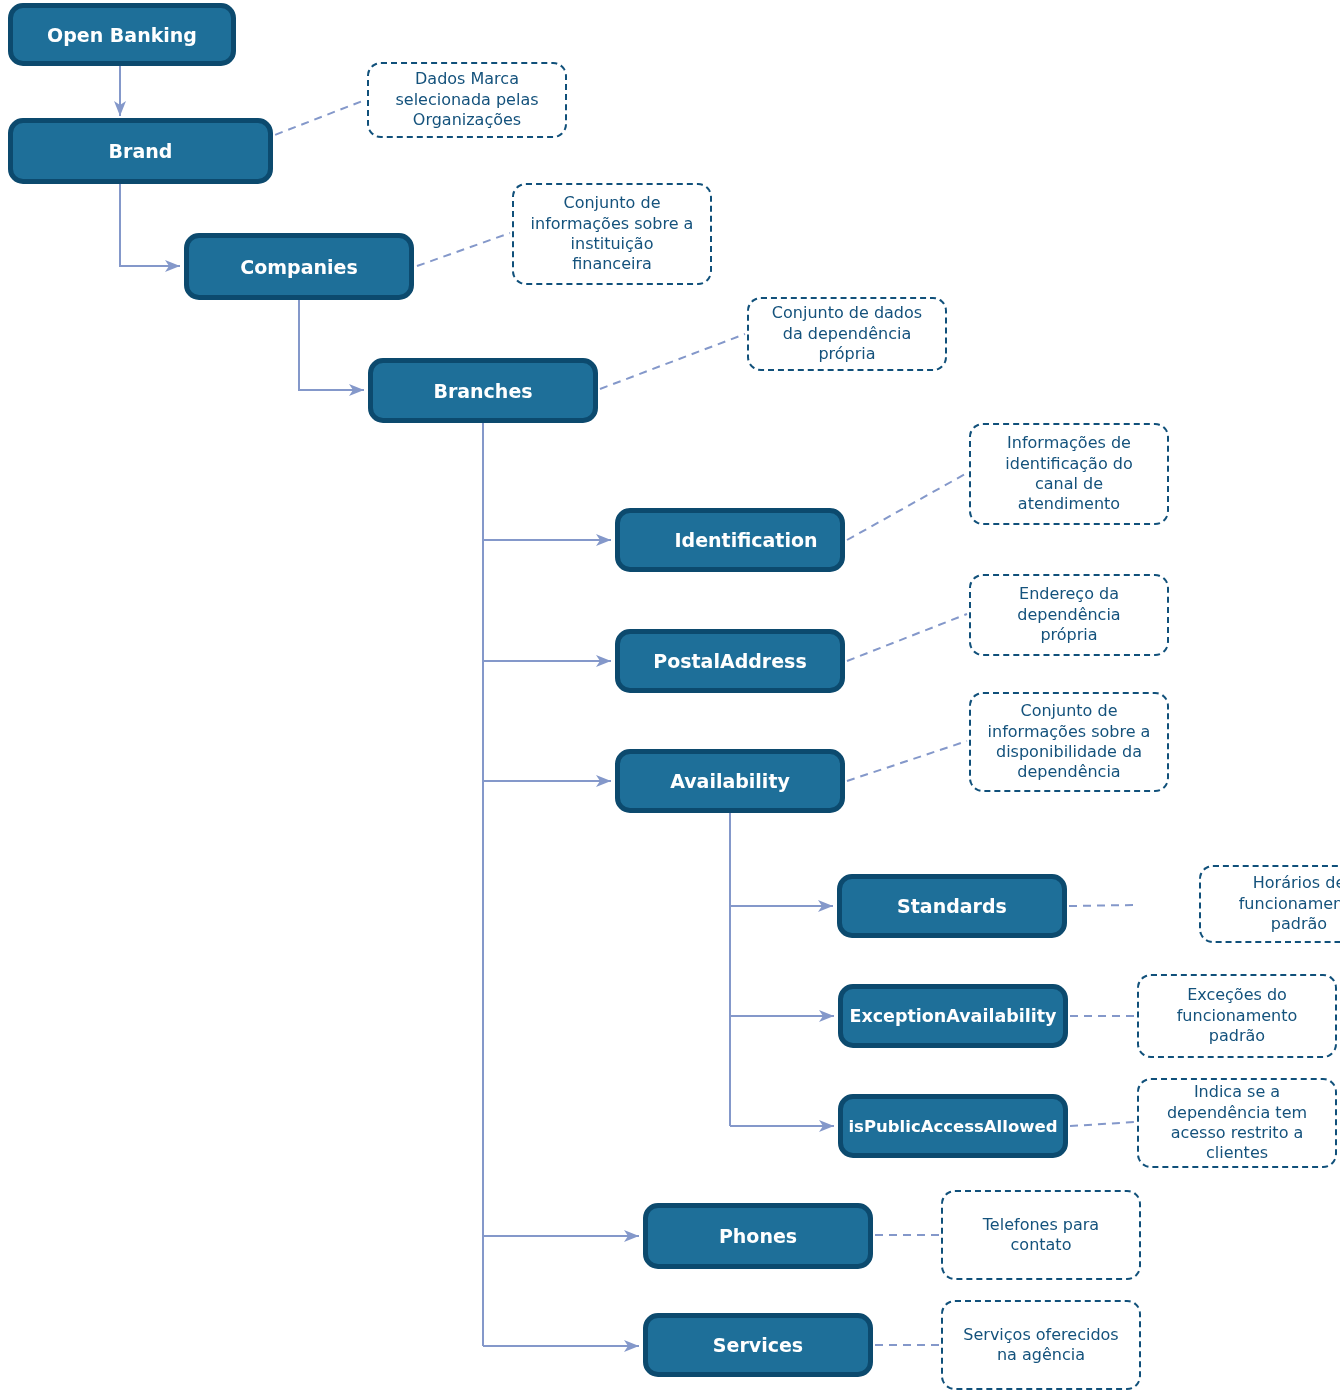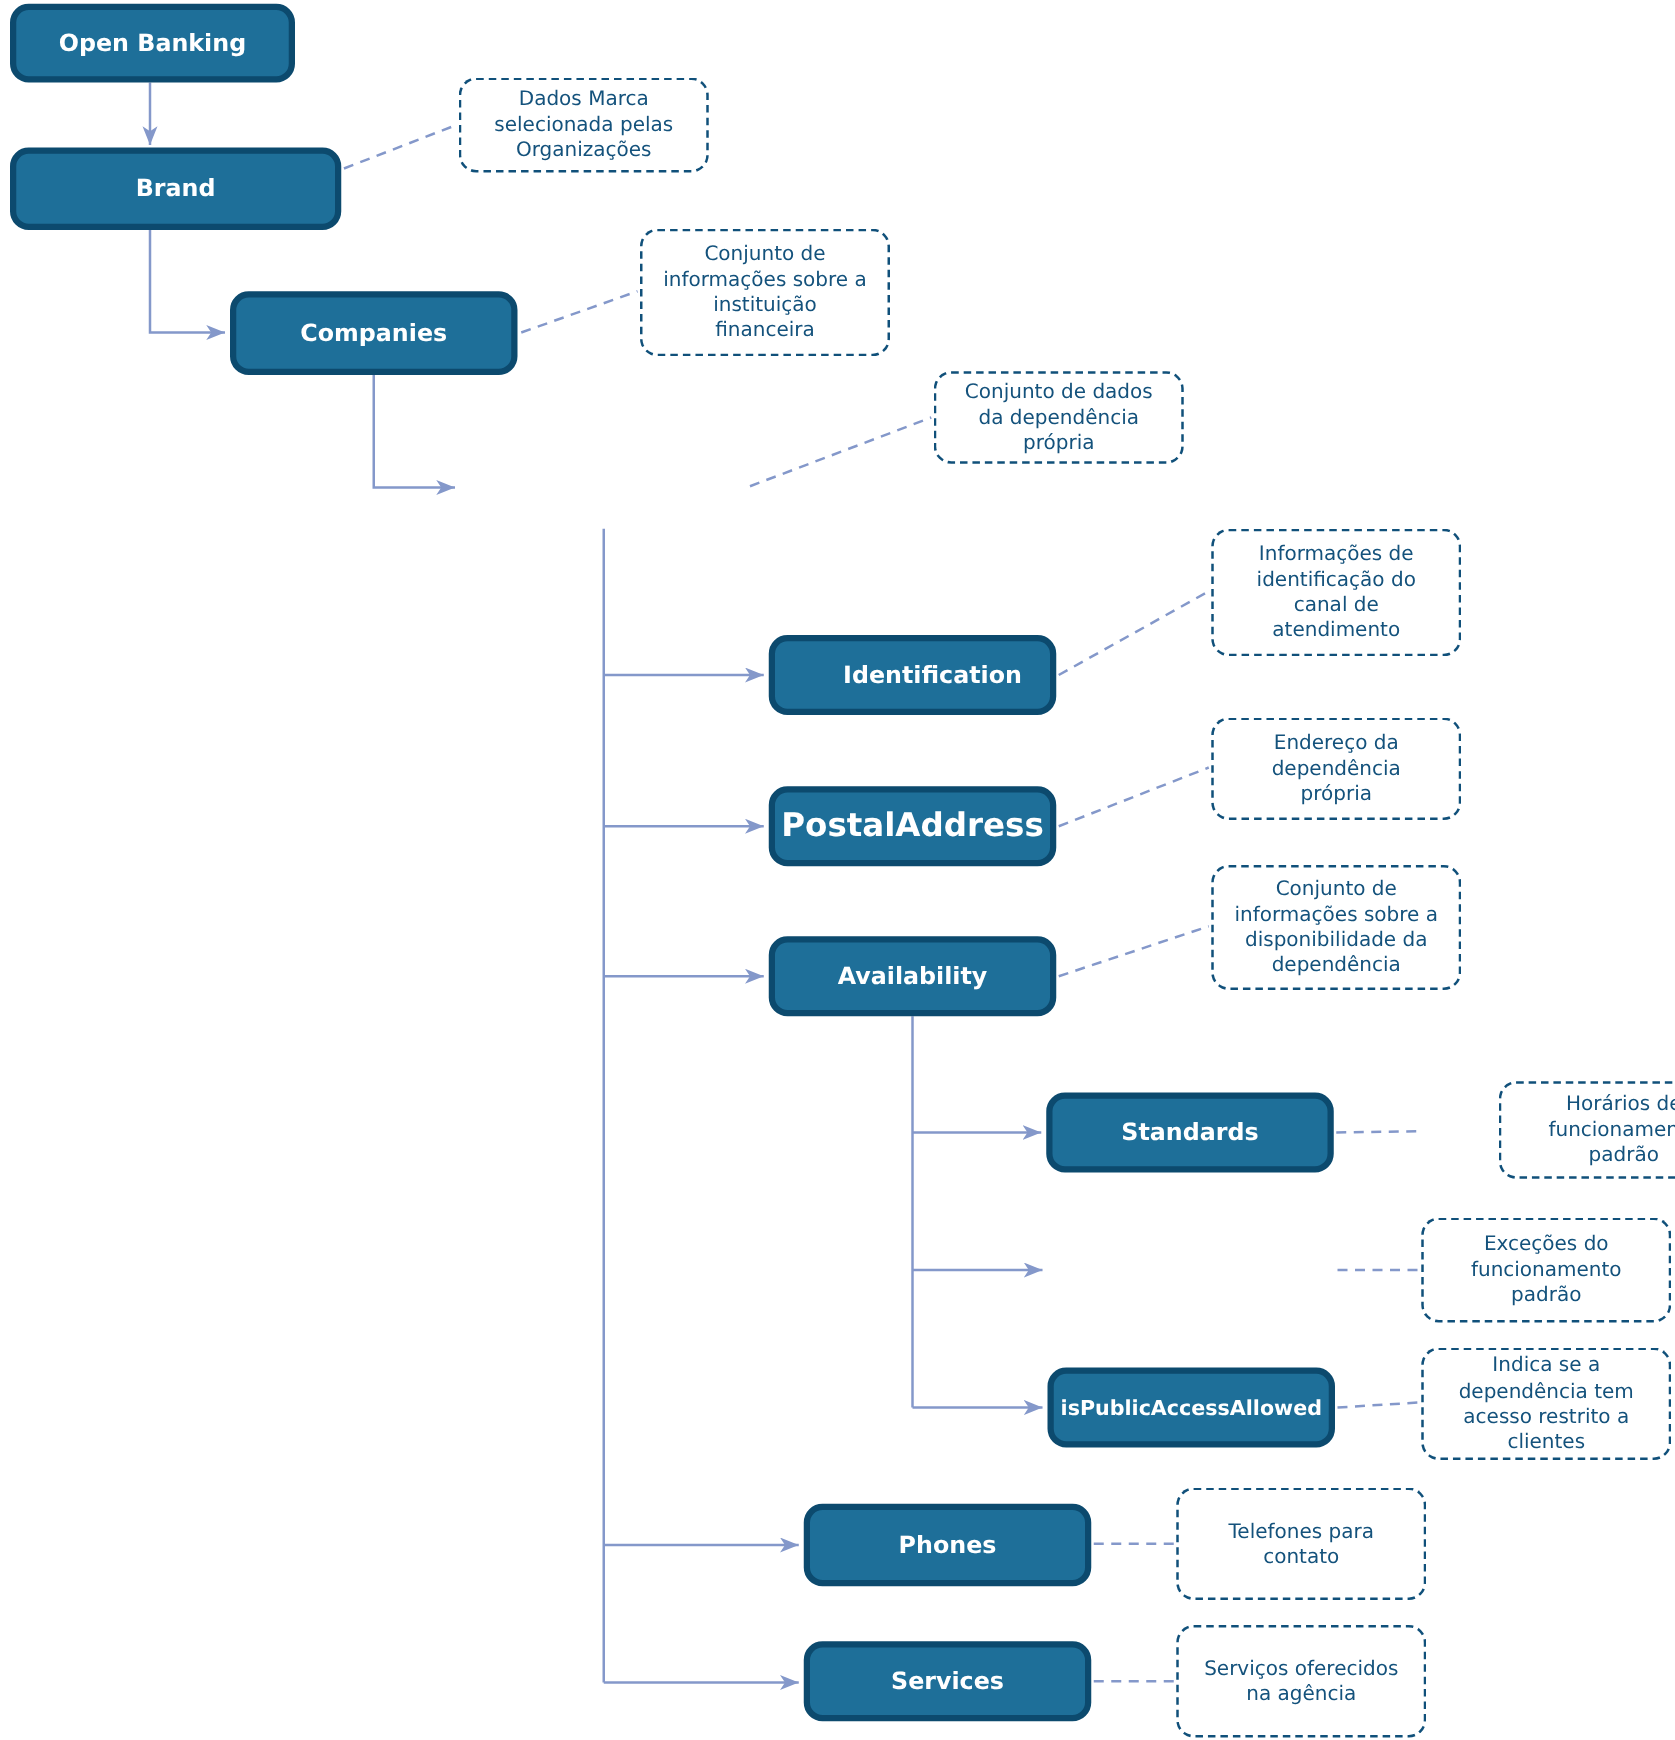--- a/index.html
+++ b/index.html
@@ -72,31 +72,37 @@
 
   <div class="node" style="left:8px;top:3px;width:228px;height:63px">
       <span style="font-size: 19px;">Open Banking</span>
     </div>
   <div class="node" style="left:8px;top:118px;width:265px;height:66px">
       <span style="font-size: 19px;">Brand</span>
     </div>
   <div class="node" style="left:184px;top:233px;height:67px">
       <span style="font-size: 19px;">Companies</span>
     </div>
+  <div class="node" style="left:368px;top:358px;height:65px">
+      <span style="font-size: 19px;">Branches</span>
+    </div>
   <div class="node" style="left:615px;top:508px">
       <span style="font-size: 19px; margin-left: 32px;">Identification</span>
     </div>
   <div class="node" style="left:615px;top:629px">
-      <span style="font-size: 26px;">PostalAddress</span>
+      <span style="font-size: 19px;">PostalAddress</span>
     </div>
   <div class="node" style="left:615px;top:749px">
       <span style="font-size: 19px;">Availability</span>
     </div>
   <div class="node" style="left:837px;top:874px">
       <span style="font-size: 19px;">Standards</span>
+    </div>
+  <div class="node" style="left:838px;top:984px">
+      <span style="font-size: 17.5px;">ExceptionAvailability</span>
     </div>
   <div class="node" style="left:838px;top:1094px">
       <span style="font-size: 16.5px;">isPublicAccessAllowed</span>
     </div>
   <div class="node" style="left:643px;top:1203px;height:66px">
       <span style="font-size: 19px;">Phones</span>
     </div>
   <div class="node" style="left:643px;top:1313px">
       <span style="font-size: 19px;">Services</span>
     </div>

